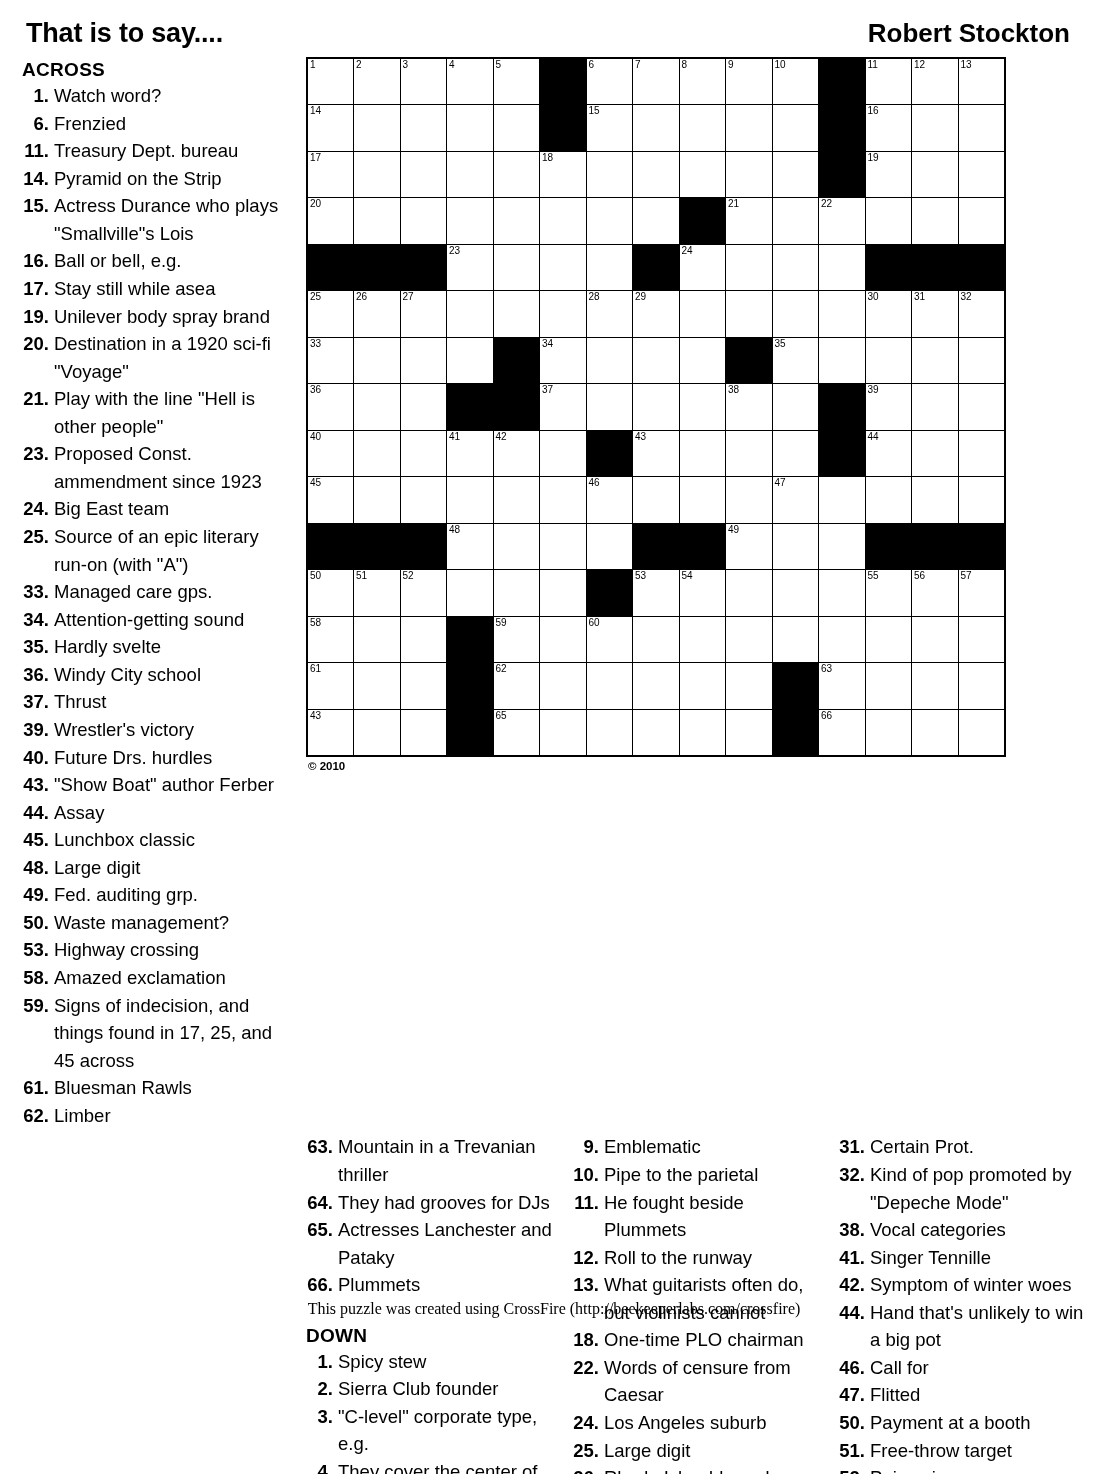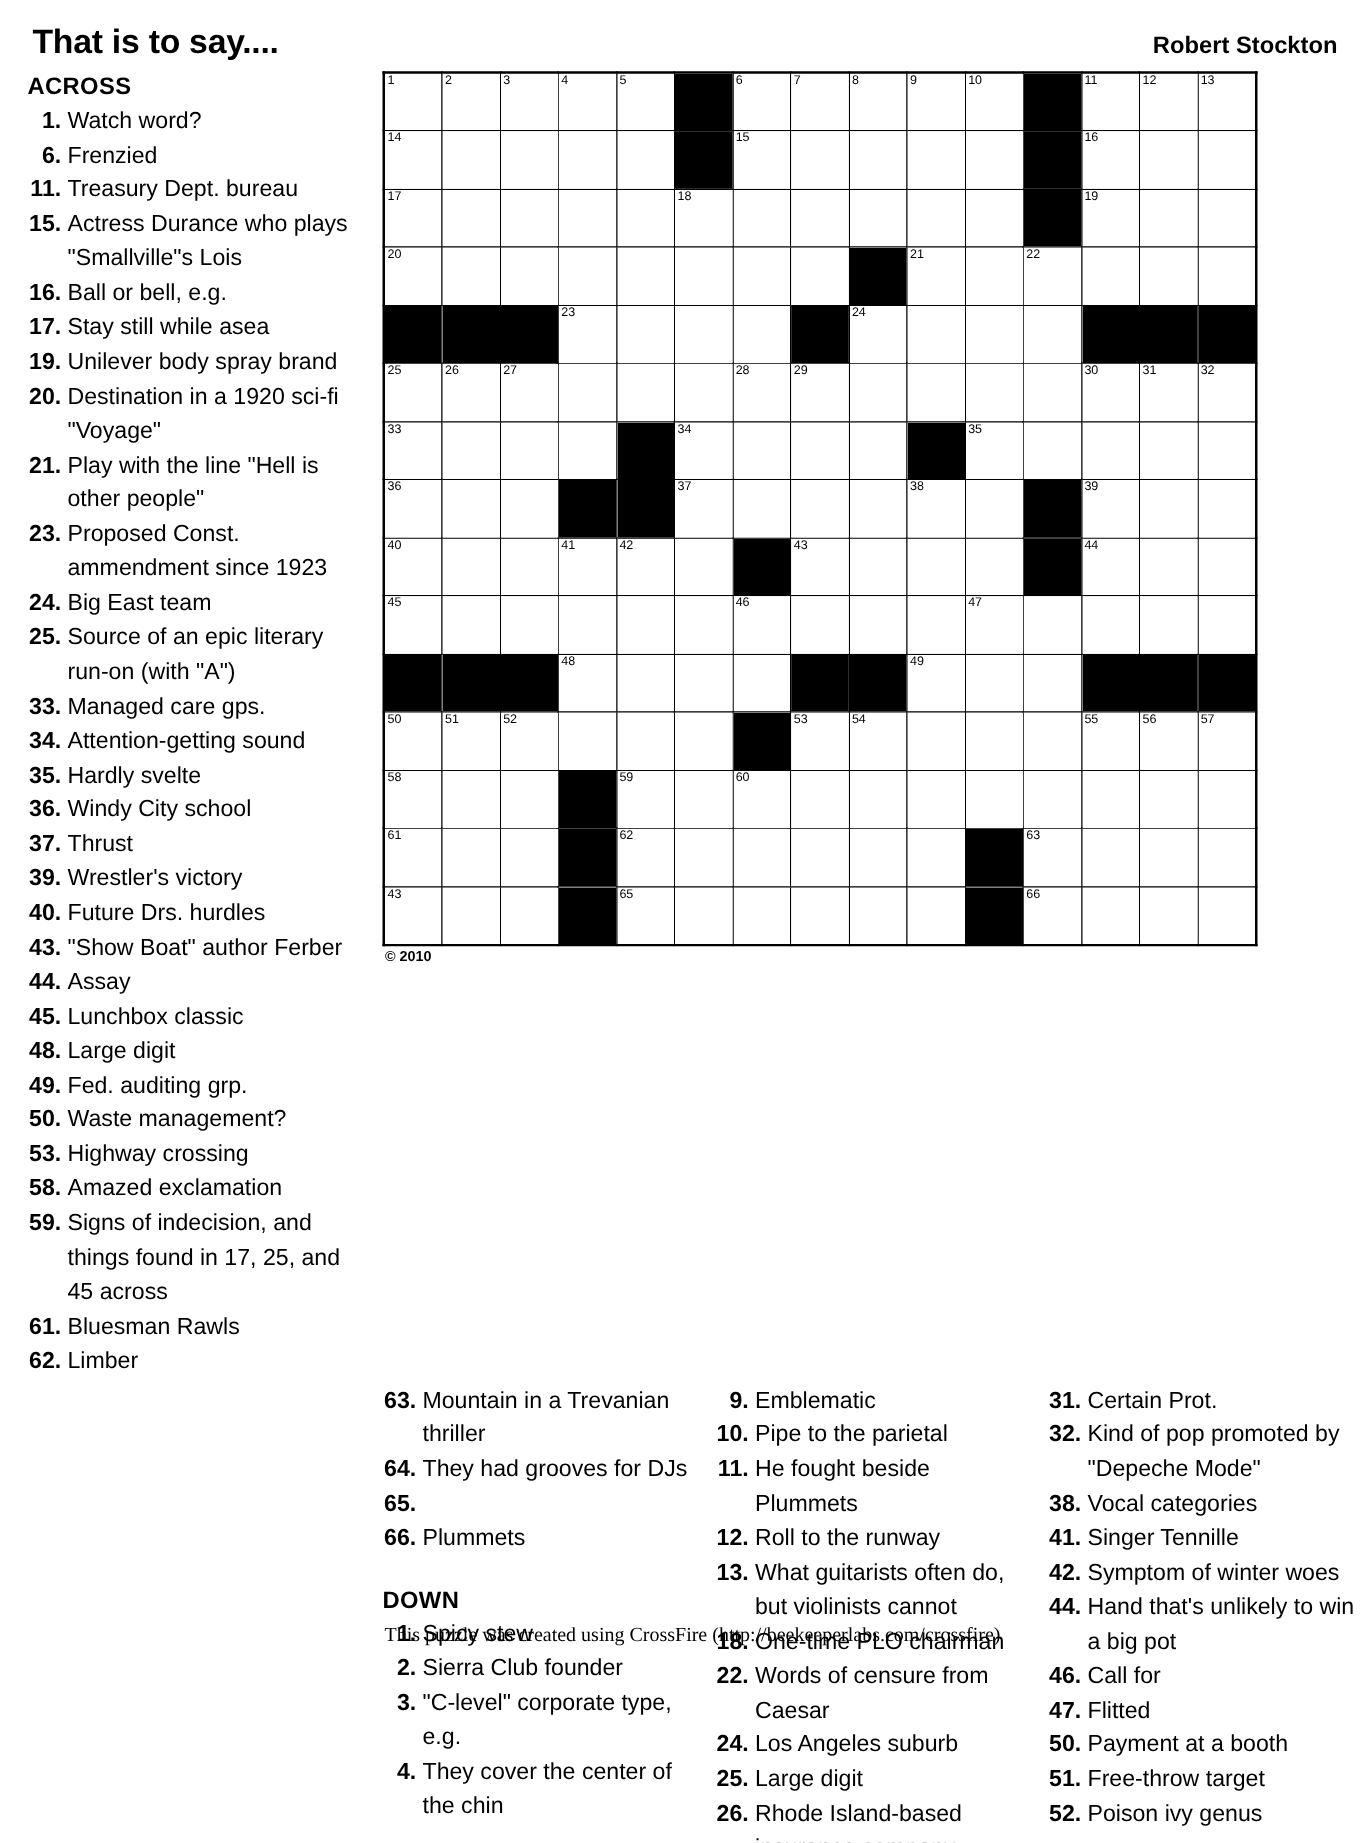--- a/index.html
+++ b/index.html
@@ -25,21 +25,21 @@
     justify-content: space-between;
     align-items: baseline;
     padding: 0 4px 2px 4px;
   }
   .puzzle-title {
     font-size: 27px;
     font-weight: bold;
     letter-spacing: -0.2px;
   }
   .puzzle-author {
-    font-size: 19px;
+    font-size: 26px;
     font-weight: bold;
   }
 
   
   .top-area {
     display: flex;
     align-items: flex-start;
     margin-top: 6px;
   }
   .left-col {
@@ -149,20 +149,24 @@
           </li>
           <li class="clue">
             <span class="num">6.</span>
             <span class="txt">Frenzied</span>
           </li>
           <li class="clue">
             <span class="num">11.</span>
             <span class="txt">Treasury Dept. bureau</span>
           </li>
           <li class="clue">
+            <span class="num">14.</span>
+            <span class="txt">Pyramid on the Strip</span>
+          </li>
+          <li class="clue">
             <span class="num">15.</span>
             <span class="txt">Actress Durance who plays "Smallville"s Lois</span>
           </li>
           <li class="clue">
             <span class="num">16.</span>
             <span class="txt">Ball or bell, e.g.</span>
           </li>
           <li class="clue">
             <span class="num">17.</span>
             <span class="txt">Stay still while asea</span>
@@ -669,20 +673,21 @@
           <li class="clue">
             <span class="num">63.</span>
             <span class="txt">Mountain in a Trevanian thriller</span>
           </li>
           <li class="clue">
             <span class="num">64.</span>
             <span class="txt">They had grooves for DJs</span>
           </li>
           <li class="clue">
             <span class="num">65.</span>
+            <span class="txt">Actresses Lanchester and Pataky</span>
           </li>
           <li class="clue">
             <span class="num">66.</span>
             <span class="txt">Plummets</span>
           </li>
         </ul>
       <div class="section-head" style="margin-top:26px;">DOWN</div>
       <ul class="clue-list">
           <li class="clue">
             <span class="num">1.</span>

